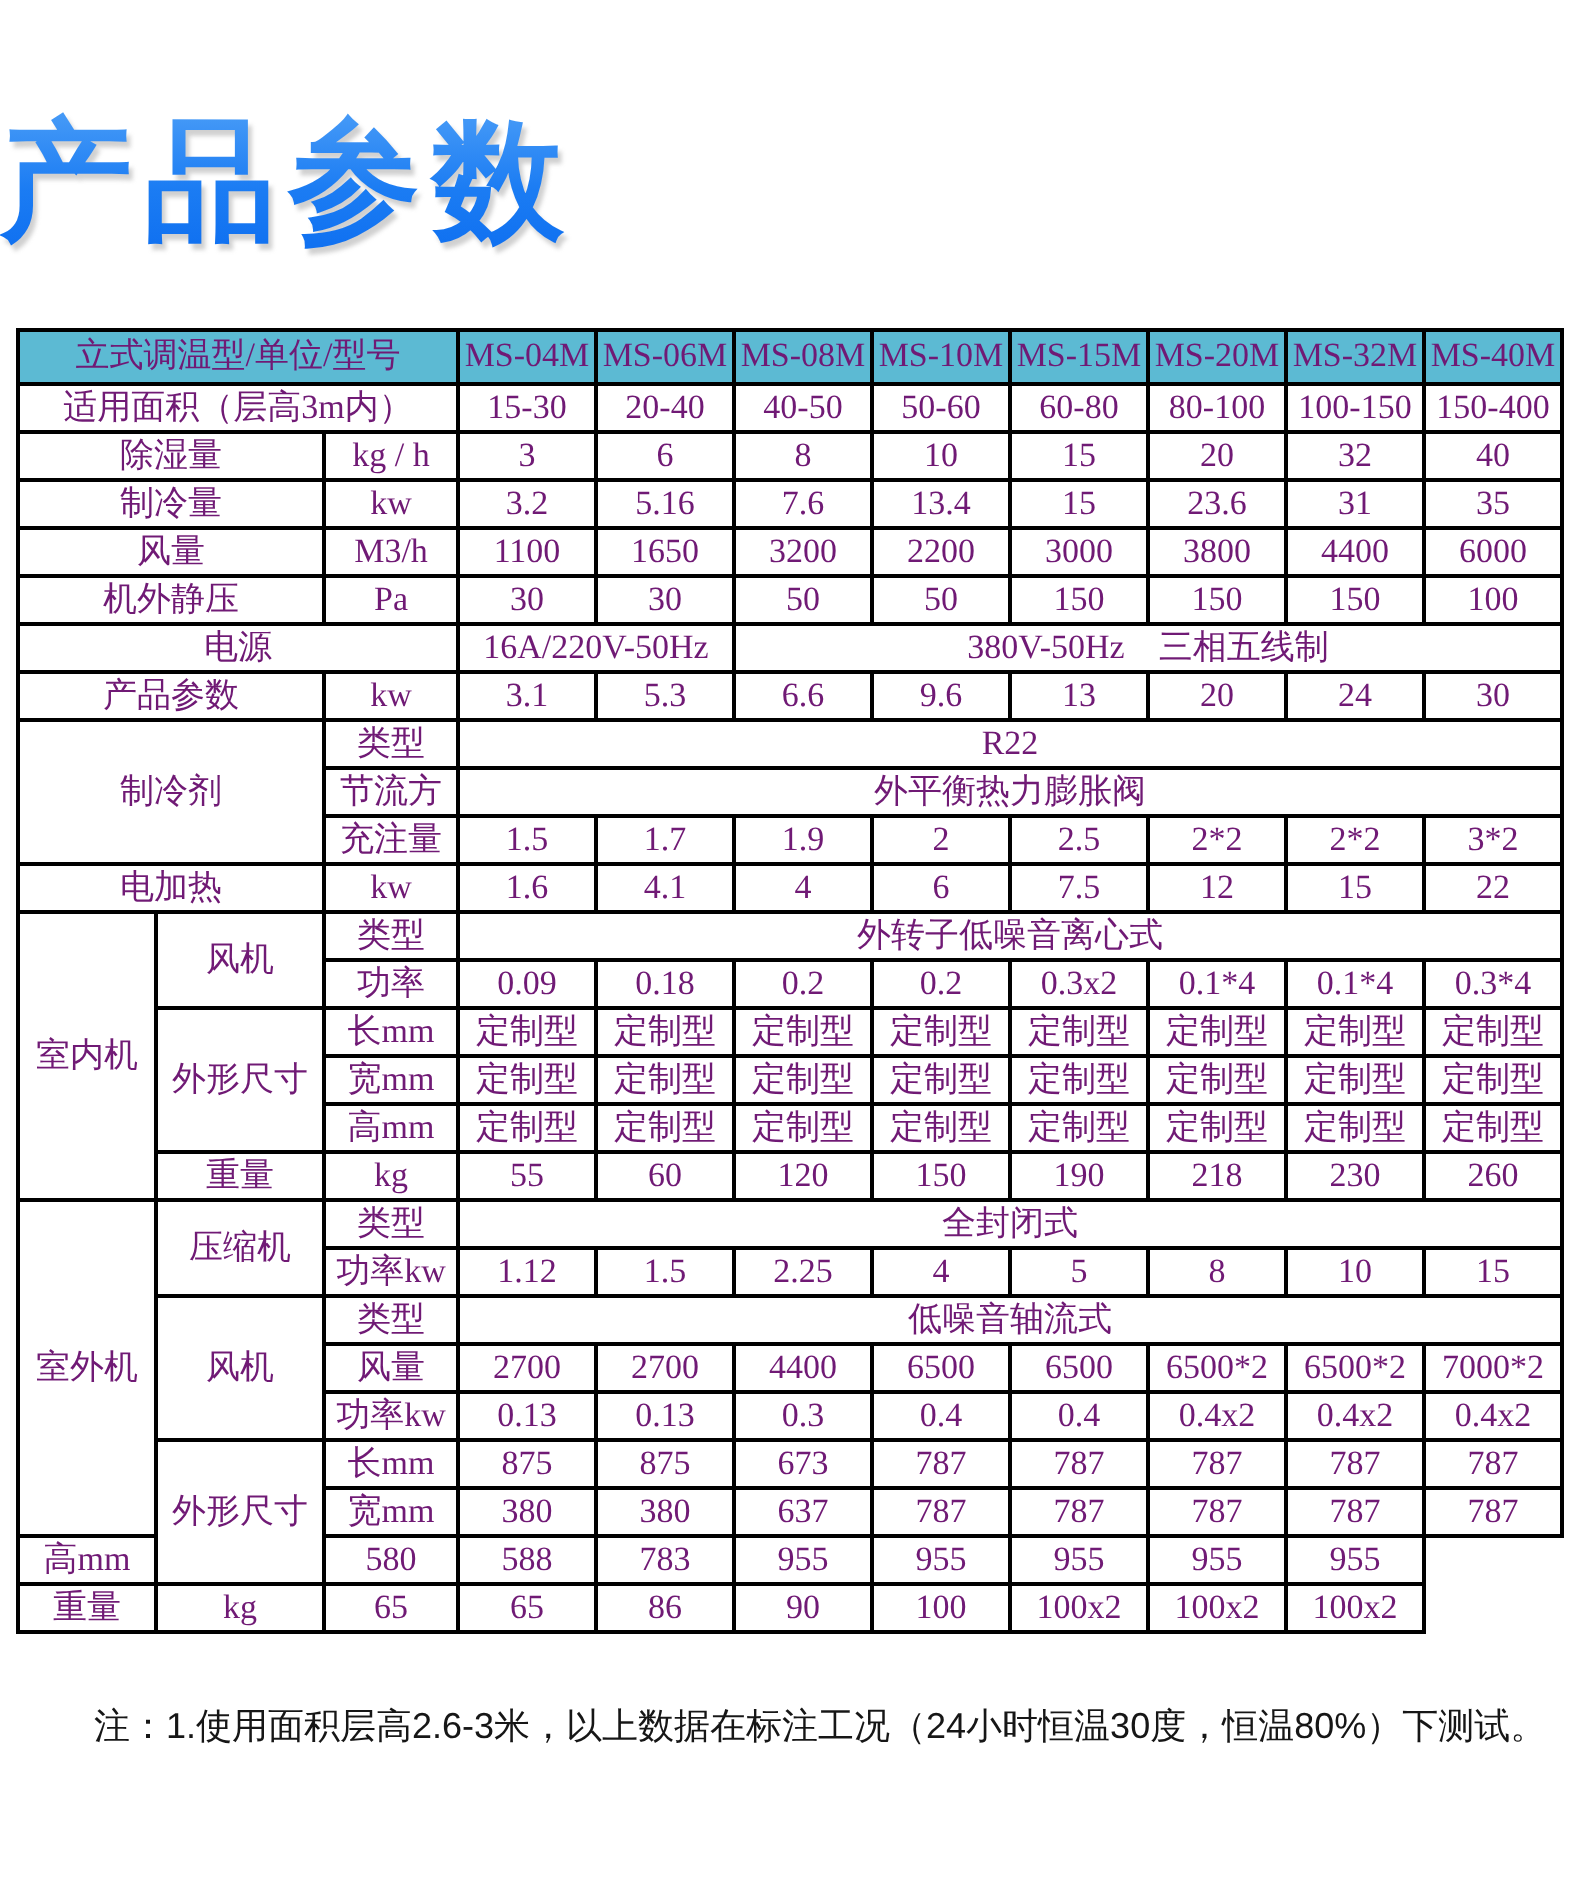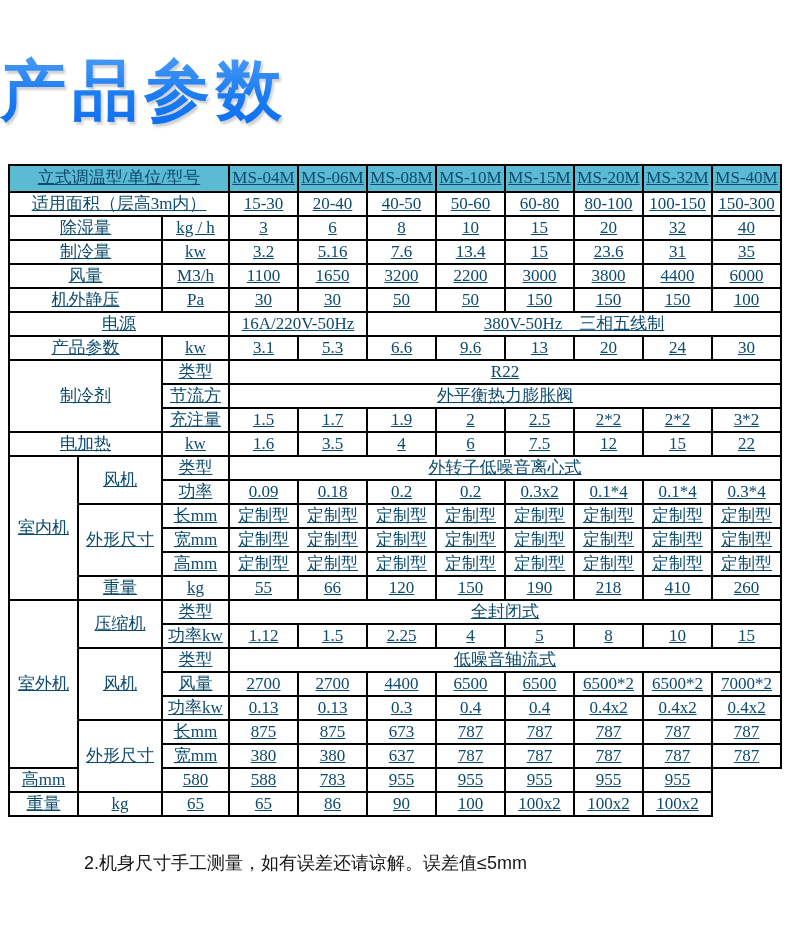--- a/index.html
+++ b/index.html
@@ -22,22 +22,21 @@
     background-clip: text;
     color: transparent;
     filter: drop-shadow(2px 3px 1px rgba(120,120,120,0.35));
   }
   table.spec-table {
     border-collapse: collapse;
     table-layout: fixed;
     width: 774px;
     margin: 28px 0 12px 8px;
     font-family: "Liberation Serif", "DejaVu Serif", serif;
-    color: #0c4a6e;
-    text-decoration: underline;
+    color: #701a75;
   }
   table.spec-table td {
     border: 2px solid #000;
     height: 22px;
     text-align: center;
     vertical-align: middle;
     font-size: 17px;
     line-height: 1.1;
     padding: 0 1px;
     white-space: nowrap;
@@ -90,21 +89,21 @@
       </tr>
       <tr>
         <td colspan="3">适用面积（层高3m内）</td>
         <td>15-30</td>
         <td>20-40</td>
         <td>40-50</td>
         <td>50-60</td>
         <td>60-80</td>
         <td>80-100</td>
         <td>100-150</td>
-        <td>150-300</td>
+        <td>150-400</td>
       </tr>
       <tr>
         <td colspan="2">除湿量</td>
         <td>kg / h</td>
         <td>3</td>
         <td>6</td>
         <td>8</td>
         <td>10</td>
         <td>15</td>
         <td>20</td>
@@ -181,21 +180,21 @@
         <td>2</td>
         <td>2.5</td>
         <td>2*2</td>
         <td>2*2</td>
         <td>3*2</td>
       </tr>
       <tr>
         <td colspan="2">电加热</td>
         <td>kw</td>
         <td>1.6</td>
-        <td>3.5</td>
+        <td>4.1</td>
         <td>4</td>
         <td>6</td>
         <td>7.5</td>
         <td>12</td>
         <td>15</td>
         <td>22</td>
       </tr>
       <tr>
         <td rowspan="6">室内机</td>
         <td rowspan="2">风机</td>
@@ -244,26 +243,26 @@
         <td>定制型</td>
         <td>定制型</td>
         <td>定制型</td>
         <td>定制型</td>
         <td>定制型</td>
       </tr>
       <tr>
         <td>重量</td>
         <td>kg</td>
         <td>55</td>
-        <td>66</td>
+        <td>60</td>
         <td>120</td>
         <td>150</td>
         <td>190</td>
         <td>218</td>
-        <td>410</td>
+        <td>230</td>
         <td>260</td>
       </tr>
       <tr>
         <td rowspan="7">室外机</td>
         <td rowspan="2">压缩机</td>
         <td>类型</td>
         <td colspan="8">全封闭式</td>
       </tr>
       <tr>
         <td>功率kw</td>
@@ -346,14 +345,14 @@
         <td>90</td>
         <td>100</td>
         <td>100x2</td>
         <td>100x2</td>
         <td>100x2</td>
       </tr>
     </tbody>
 </table>
 
 <div class="notes">
-  <div class="note-indent">2.机身尺寸手工测量，如有误差还请谅解。误差值≤5mm</div>
+  <div>注：1.使用面积层高2.6-3米，以上数据在标注工况（24小时恒温30度，恒温80%）下测试。</div>
 </div>
 
 </body></html>

